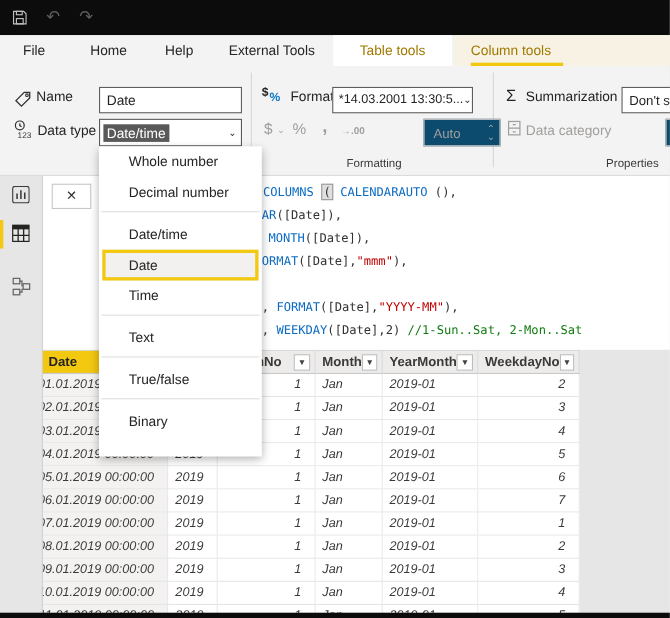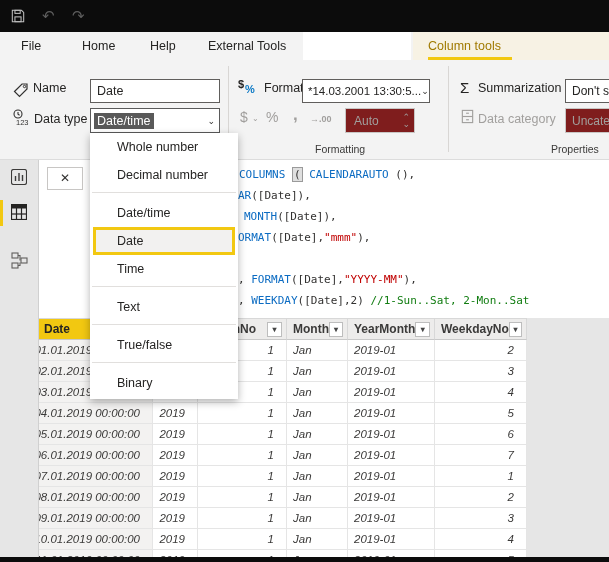--- a/index.html
+++ b/index.html
@@ -15,40 +15,40 @@
   .tab-box{position:absolute;top:0;height:28px;}
   
   #ribbon{left:0;top:60px;width:609px;height:100px;background:#F3F3F3;border-bottom:1px solid #DCDCDC;box-sizing:border-box;}
   .rdiv{position:absolute;top:6px;width:1px;height:86px;background:#D8D6D4;}
   .rlabel{position:absolute;top:83px;font-size:10.5px;color:#3B3A39;}
   .rowlbl{position:absolute;font-size:12.5px;color:#252423;white-space:nowrap;}
   .grayed{color:#A19F9D !important;text-align:right;}
   .field{position:absolute;background:#FFF;border:1px solid #605E5C;box-sizing:border-box;
          font-size:11.5px;display:flex;align-items:center;white-space:nowrap;overflow:hidden;}
   .field .chev{margin-left:auto;padding-right:4px;font-size:9px;color:#323130;}
-  .field.disabled{border-color:#C8C6C4;background:#7f1d1d;}
+  .field.disabled{border-color:#C8C6C4;background:#0c4a6e;margin-left:40px;}
   .selhl{background:#595959;color:#FFF;padding:1px 3px;}
   .fmt-ico{position:absolute;font-size:14px;color:#A19F9D;}
   
   #sidebar-divider{left:38px;top:160px;width:1px;height:397px;background:#D0D0D0;}
   .sb-ico{position:absolute;left:11px;width:16px;height:16px;cursor:pointer;}
   #active-bar{left:0;top:200px;width:3px;height:26px;background:#F2C811;}
   
   #content{left:39px;top:160px;width:570px;height:397px;background:#FFF;}
   #canvas-right{position:absolute;background:#E6E6E6;}
   .codeline{position:absolute;font-family:"DejaVu Sans Mono",monospace;font-size:11px;line-height:21px;white-space:pre;}
   .fn{color:#0B6BC2;}
   .pl{color:#323130;}
   .str{color:#C00000;}
   .cm{color:#107C10;}
   .parhl{background:#DFDFDF;border:1px solid #9A9A9A;padding:0 1px;}
   #xbtn{position:absolute;left:8px;top:7px;width:36px;height:23px;background:#FFF;border:1px solid #C8C6C4;
         box-sizing:border-box;text-align:center;line-height:21px;font-size:12px;color:#323130;cursor:pointer;}
   
-  #dtmenu{left:90px;top:133px;width:148px;background:#FFF;box-shadow:0 3px 8px rgba(0,0,0,.3);z-index:50;padding-bottom:2px;}
+  #dtmenu{left:90px;top:133px;width:148px;background:#FFF;box-shadow:0 3px 8px rgba(0,0,0,.3);z-index:50;padding-bottom:18px;}
   .mitem{height:28px;display:flex;align-items:center;padding-left:27px;font-size:12.5px;color:#252423;cursor:pointer;box-sizing:border-box;}
   .mitem.hl-item{margin:0 3px;border:3px solid #F2C811;background:#F2F1F0;padding-left:21px;}
   .msep{height:7px;}
   .msep i{display:block;height:1px;background:#E1DFDD;margin:3px 2px;}
   
   #datatable{position:absolute;left:-1px;top:158px;width:490px;height:240px;overflow:hidden;}
   .trow{display:flex;}
   .th{height:22px;background:#EDECEB;border-right:1px solid #D8D8D8;border-bottom:1px solid #C9C9C9;border-top:1px solid #D8D8D8;
       box-sizing:border-box;display:flex;align-items:center;font-size:12px;font-weight:600;color:#3B3A39;padding-left:6px;}
   .th.selcol{background:#F2C811;color:#252423;}
@@ -79,20 +79,21 @@
   </div>
 
   <div class="abs" id="tabsrow">
     <div class="tab-box" style="left:303px;width:108px;background:#FFFFFF;"></div>
     <div class="tab-box" style="left:413px;width:196px;background:#F7F2E4;"></div>
     <div class="tab-box" style="left:428px;width:84px;top:25px;height:3px;background:#F2C811;"></div>
     <span class="tab" style="left:21px;">File</span>
     <span class="tab" style="left:82px;">Home</span>
     <span class="tab" style="left:150px;">Help</span>
     <span class="tab" style="left:208px;">External Tools</span>
+    <span class="tab" style="left:327px;color:#A07A00;">Table tools</span>
     <span class="tab" style="left:428px;color:#A07A00;">Column tools</span>
   </div>
 
   <div class="abs" id="ribbon">
     <div class="rdiv" style="left:228px;"></div>
     <div class="rdiv" style="left:448px;"></div>
     <div class="rlabel" style="left:315px;">Formatting</div>
     <div class="rlabel" style="left:551px;">Properties</div>
 
     <span class="abs" style="left:13px;top:22px;">

